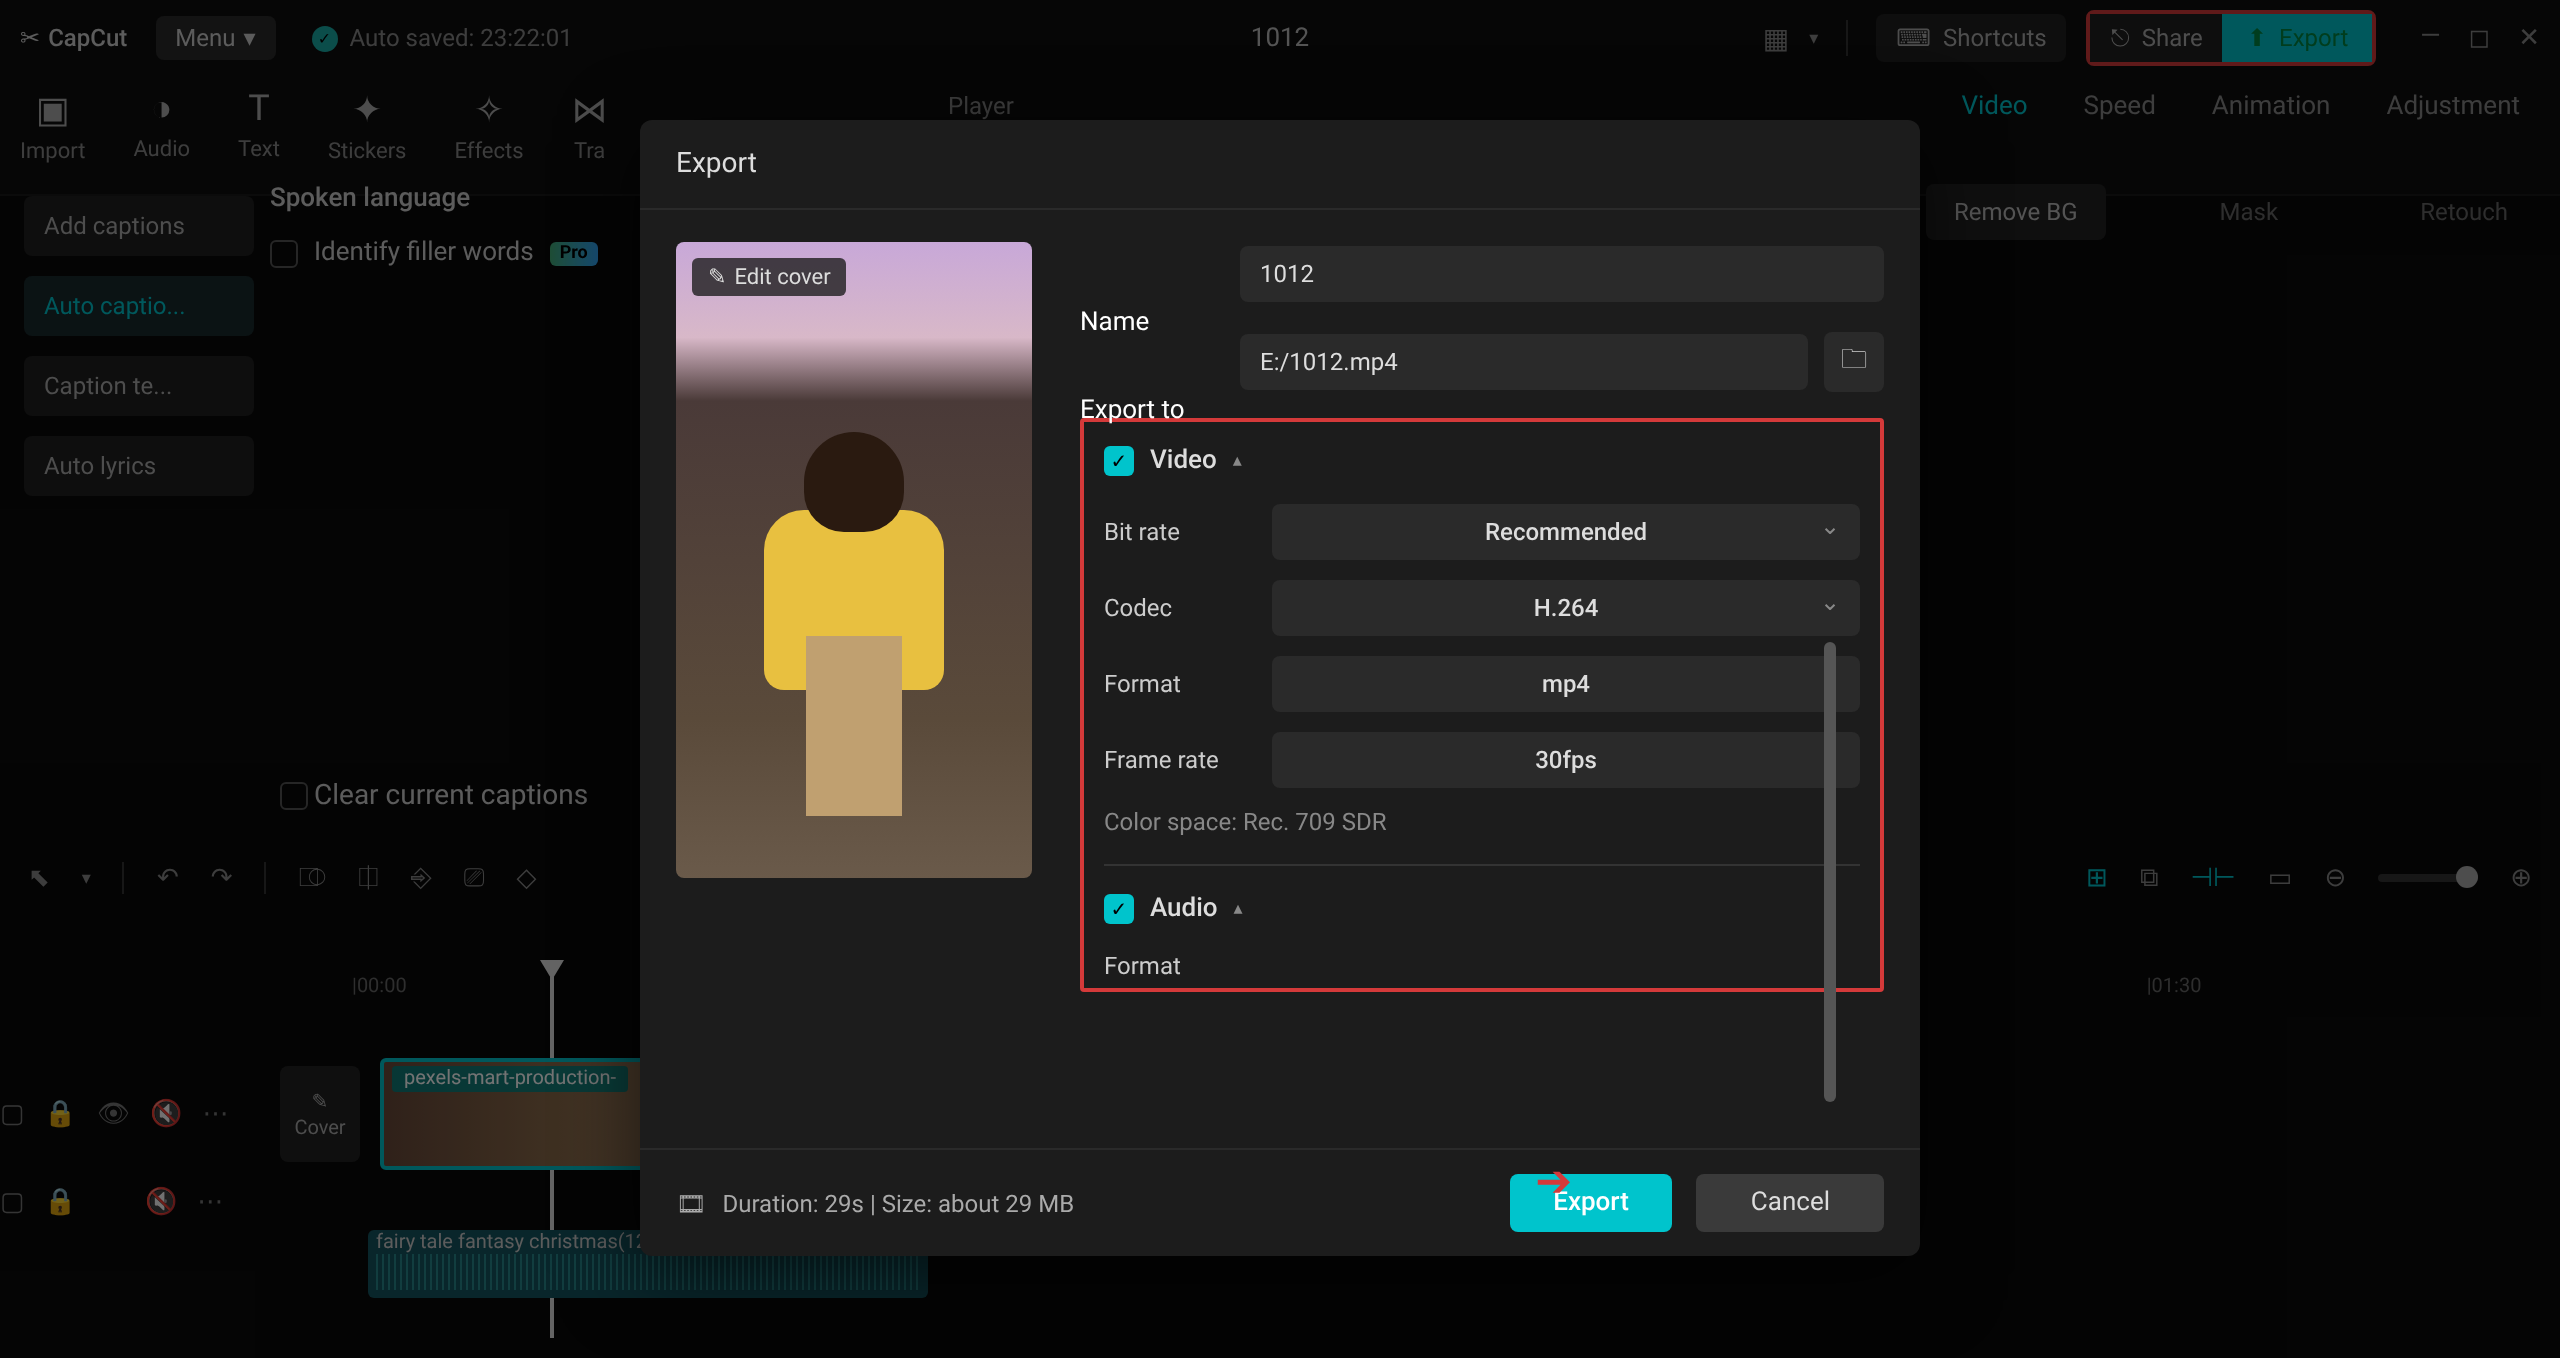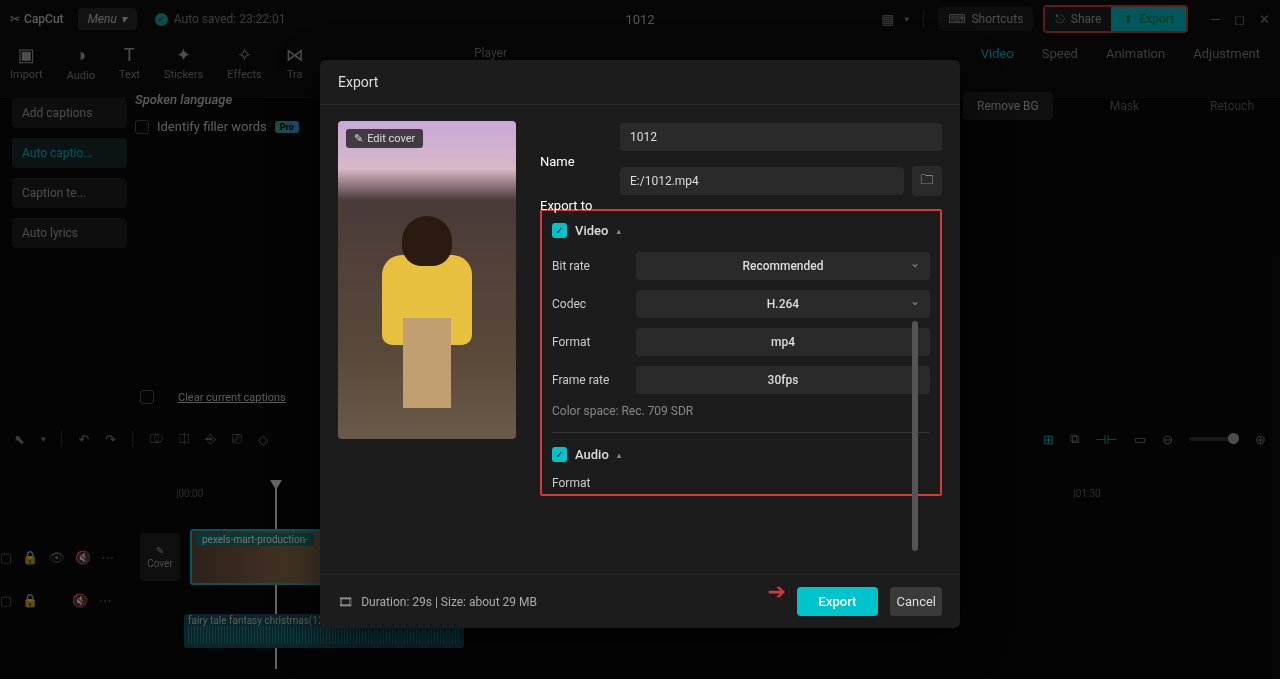--- a/index.html
+++ b/index.html
@@ -45,21 +45,20 @@
       background: #2a2a2a;
       color: #ccc;
       border: none;
       padding: 4px 10px;
       margin-left: 14px;
       border-radius: 4px;
       font-size: 12px;
       display: flex;
       align-items: center;
       gap: 4px;
-      font-style: italic;
     }
     .autosave {
       margin-left: 18px;
       font-size: 12px;
       color: #888;
       display: flex;
       align-items: center;
       gap: 6px;
     }
     .check-circle {
@@ -214,21 +213,20 @@
       left: 135px;
       top: 92px;
       width: 180px;
       z-index: 2;
       color: #ccc;
       font-size: 13px;
     }
     .spoken-panel .heading {
       font-weight: 500;
       margin-bottom: 12px;
-      font-style: italic;
     }
     .detect-lang {
       background: #232323;
       padding: 8px 10px;
       border-radius: 4px;
       color: #aaa;
       font-size: 12px;
       margin-bottom: 32px;
     }
     .filler-row {
@@ -251,24 +249,23 @@
       padding: 1px 5px;
       border-radius: 3px;
       font-weight: bold;
     }
     .clear-cap {
       position: absolute;
       left: 140px;
       top: 390px;
       display: flex;
       align-items: center;
-      gap: 24px;
+      gap: 3px;
       z-index: 2;
-      font-size: 11px;
-      text-decoration: underline;
+      font-size: 14px;
     }
 
     .right-panel {
       position: absolute;
       right: 12px;
       top: 92px;
       width: 305px;
       z-index: 2;
     }
     .rp-tabs {
@@ -675,21 +672,21 @@
       border: none;
       padding: 7px 22px;
       border-radius: 4px;
       font-size: 13px;
       font-weight: 500;
     }
     .btn-cancel {
       background: #3a3a3a;
       color: #ddd;
       border: none;
-      padding: 7px 6px;
+      padding: 7px 27px;
       border-radius: 4px;
       font-size: 13px;
     }
   </style>
 </head>
 <body>
 
 <div class="top-bar">
   <div class="logo">
     <span>✂</span>

